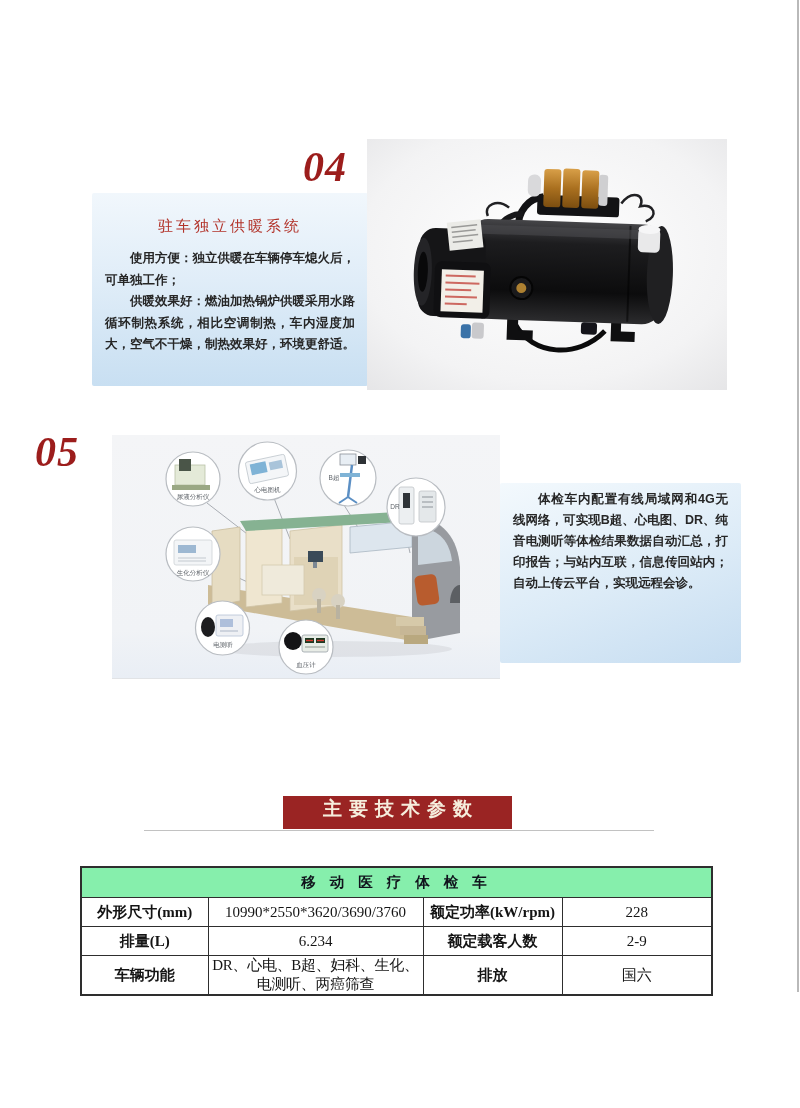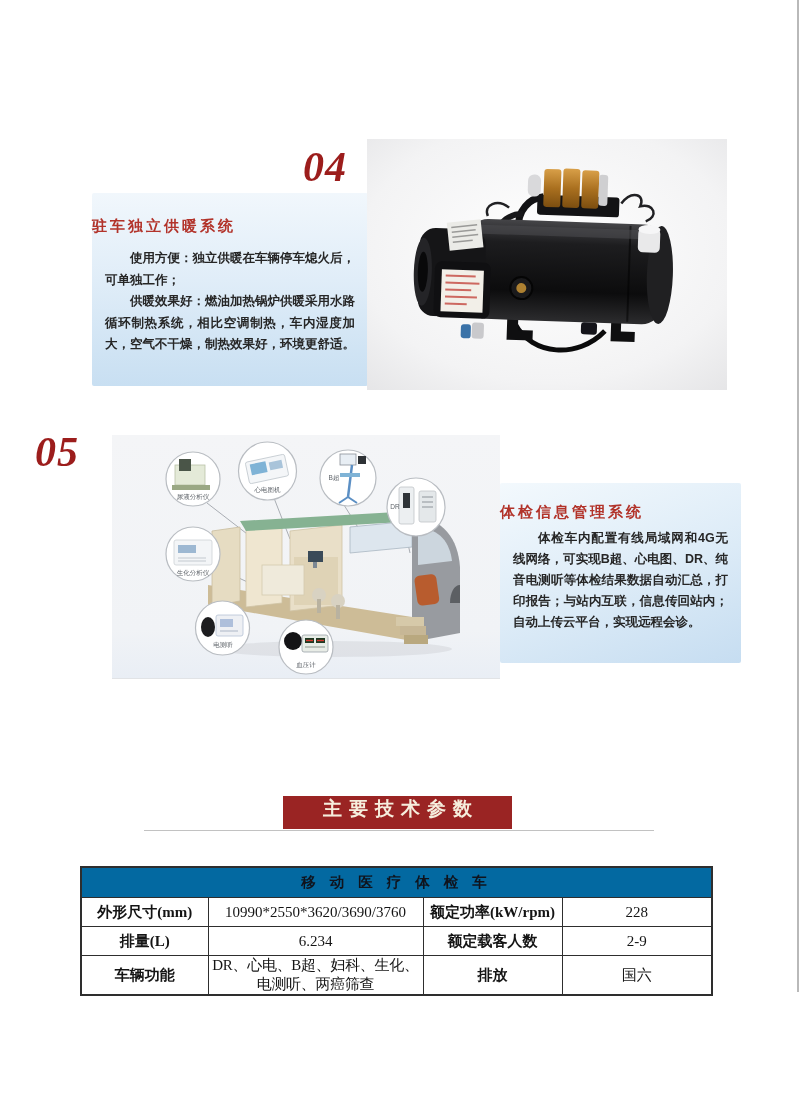--- a/index.html
+++ b/index.html
@@ -21,22 +21,22 @@
   .info-box{position:absolute;border-radius:2px;}
   #box04{
     left:92px;top:193px;width:276px;height:193px;
     background:linear-gradient(180deg,#f1f7fc 0%,#e0edf8 45%,#c8dff2 100%);
   }
   #box05{
     left:500px;top:483px;width:241px;height:180px;
     background:linear-gradient(160deg,#f3f9fd 0%,#dcebf7 55%,#c6ddf1 100%);
   }
   .info-title{
-    margin:0;padding-top:24px;color:#b2332a;
-    font-size:15px;font-weight:700;letter-spacing:3px;
+    margin:0;padding-top:24px;text-align:center;color:#b2332a;
+    font-size:15px;font-weight:400;letter-spacing:3px;
   }
   #box05 .info-title{padding-top:20px;}
   .info-body{
     margin:12px 13px 0 13px;color:#262626;font-size:12.5px;font-weight:700;
     line-height:21.5px;text-align:justify;
   }
   .info-body p{margin:0;text-indent:2em;}
   #box05 .info-body{line-height:21px;margin-top:6px;}
 
   
@@ -61,21 +61,21 @@
   table.spec{
     width:631px;border-collapse:collapse;table-layout:fixed;
     font-family:"Liberation Serif",serif;color:#141414;
   }
   table.spec td,table.spec th{
     border:1px solid #2e2e2e;text-align:center;vertical-align:middle;
     padding:0 3px;font-size:15px;
   }
   table.spec{border:2px solid #2e2e2e;}
   tr.t-head th{
-    background:#0369a1;height:29px;font-size:14.5px;font-weight:700;
+    background:#86efac;height:29px;font-size:14.5px;font-weight:700;
     letter-spacing:5px;color:#10131c;font-family:"Liberation Sans",sans-serif;
   }
   tr.t-row{height:29px;}
   td.t-label{font-weight:700;}
   td.t-funcs{font-size:12px;letter-spacing:-0.3px;margin-top:40px;}
 
   
   text.callout-label{font-family:"Liberation Sans",sans-serif;fill:#5f646a;}
 </style>
 </head>
@@ -256,21 +256,20 @@
           <rect x="204" y="203" width="9" height="5" fill="#1c3a22"></rect>
             <path d="M205,205.5 h7" stroke="#d6372c" stroke-width="1.4"></path>
           <path d="M193,212 h20" stroke="#aab2aa" stroke-width="1.5"></path>
           <text class="callout-label" x="194" y="232" font-size="6.5" text-anchor="middle">血压计</text>
         </g>
       </g>
     </svg>
   </div>
 
   <div class="info-box" id="box05">
-    <h3 class="info-title">体检信息管理系统</h3>
     <div class="info-body">
       <p>体检车内配置有线局域网和4G无线网络，可实现B超、心电图、DR、纯音电测听等体检结果数据自动汇总，打印报告；与站内互联，信息传回站内；自动上传云平台，实现远程会诊。</p>
     </div>
   </div>
 
   <div class="banner">
     <span>主要技术参数</span>
   </div>
   <div class="banner-rule"></div>
 

